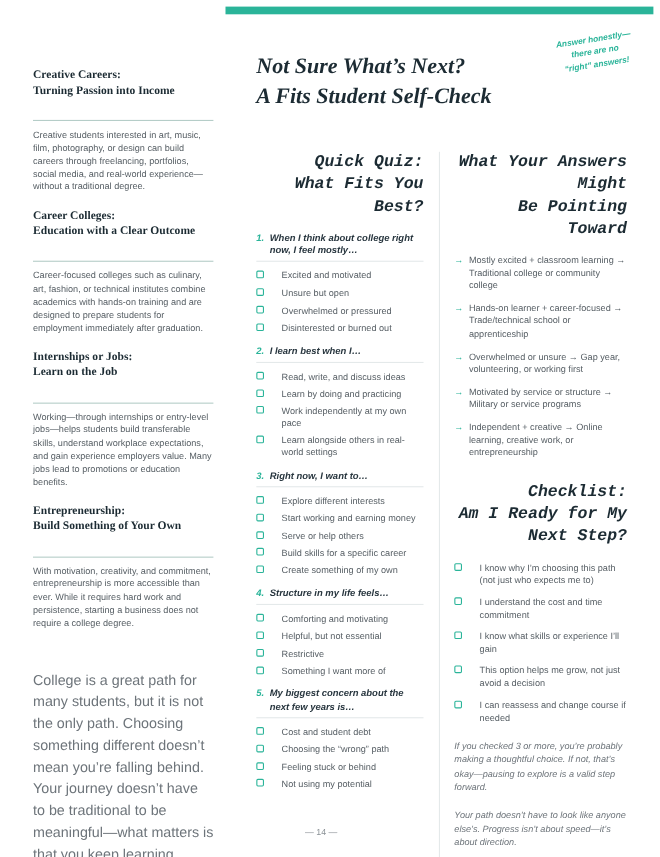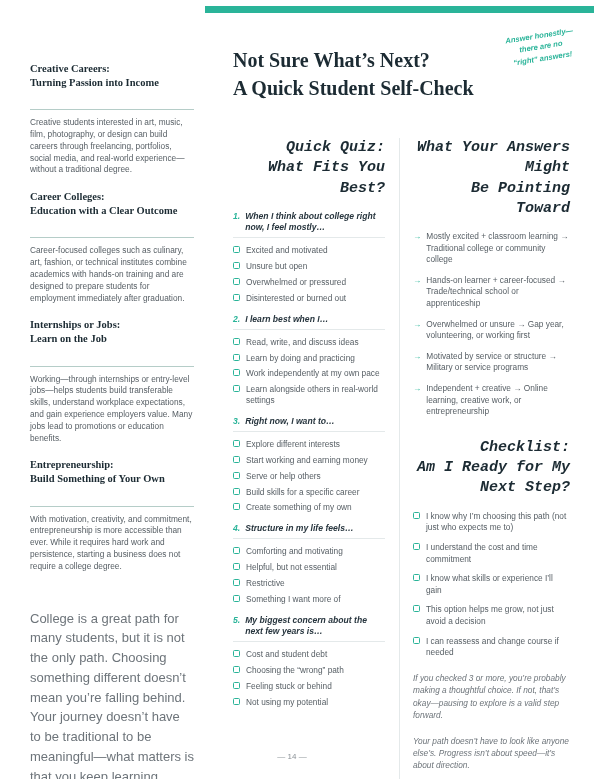--- a/index.html
+++ b/index.html
@@ -26,21 +26,21 @@
     padding-bottom:20px;border-bottom:1px solid #b5cdc8;margin:0 0 7px;
   }
   .lc-body{font-size:8.3px;line-height:1.42;color:var(--text);margin:0 0 14px;}
   .lc-note{font-size:13px;line-height:1.52;color:var(--muted);margin:36px 0 0;}
 
   
   .main{position:absolute;left:233px;top:46px;width:337px;}
   .hdr{position:relative;}
   .title{
     font-family:"Liberation Serif","DejaVu Serif",serif;
-    font-size:20px;font-weight:700;line-height:1.4;color:var(--dark);
+    font-size:20px;font-style:italic;font-weight:700;line-height:1.4;color:var(--dark);
   }
   .hand-note{
     position:absolute;top:-16px;right:-22px;width:102px;
     transform:rotate(-9deg);color:var(--teal);
     font-size:7.6px;font-weight:700;font-style:italic;line-height:1.5;
     white-space:pre-line;text-align:center;
   }
 
   .cols{display:flex;margin-top:36px;align-items:stretch;}
   .quiz{width:152px;flex:none;}
@@ -53,21 +53,21 @@
   }
 
   .q{margin-bottom:10px;}
   .q-head{
     display:flex;gap:5px;font-size:8.6px;font-style:italic;font-weight:700;
     line-height:1.32;color:#27353e;padding-bottom:4px;
     border-bottom:1px solid var(--line);margin-bottom:7px;
   }
   .q-num{color:var(--teal);flex:none;}
 
-  .opt{display:flex;gap:6px;margin-bottom:5px;font-size:8.3px;line-height:1.3;color:var(--text);}
+  .opt{display:flex;gap:16px;margin-bottom:5px;font-size:8.3px;line-height:1.3;color:var(--text);}
   .cb{flex:none;width:7px;height:7px;border:1.2px solid var(--teal);border-radius:1.5px;margin-top:1px;background:#fff;}
 
   .arrow-item{display:flex;gap:5px;margin-bottom:9px;font-size:8.3px;line-height:1.4;color:var(--text);}
   .arr{flex:none;color:var(--teal);font-weight:700;}
 
   .checklist-head{margin-top:20px;}
   .check-item{margin-bottom:8px;line-height:1.4;justify-content:center;}
 
   .r-note{font-size:8.3px;font-style:italic;line-height:1.5;color:var(--muted);margin:13px 0 0;}
   .bottom-accent-bar{height:17px;background:var(--teal);margin-top:15px;}
@@ -116,21 +116,21 @@
     </section>
 
     <p class="lc-note">College is a great path for many students, but it is not the only path. Choosing something different doesn’t mean you’re falling behind. Your journey doesn’t have to be traditional to be meaningful—what matters is that you keep learning, growing, and moving forward in a way that fits you.</p>
   </aside>
 
   <main class="main">
 
     <header class="hdr">
       <h1 class="title">
         <span>Not Sure What’s Next?</span><br>
-        <span>A Quick Student Self-Check</span>
+        <span>A Fits Student Self-Check</span>
       </h1>
       <div class="hand-note">Answer honestly—
 there are no
 “right” answers!</div>
     </header>
 
     <div class="cols">
 
       <section class="quiz">
         <h2 class="col-head">

